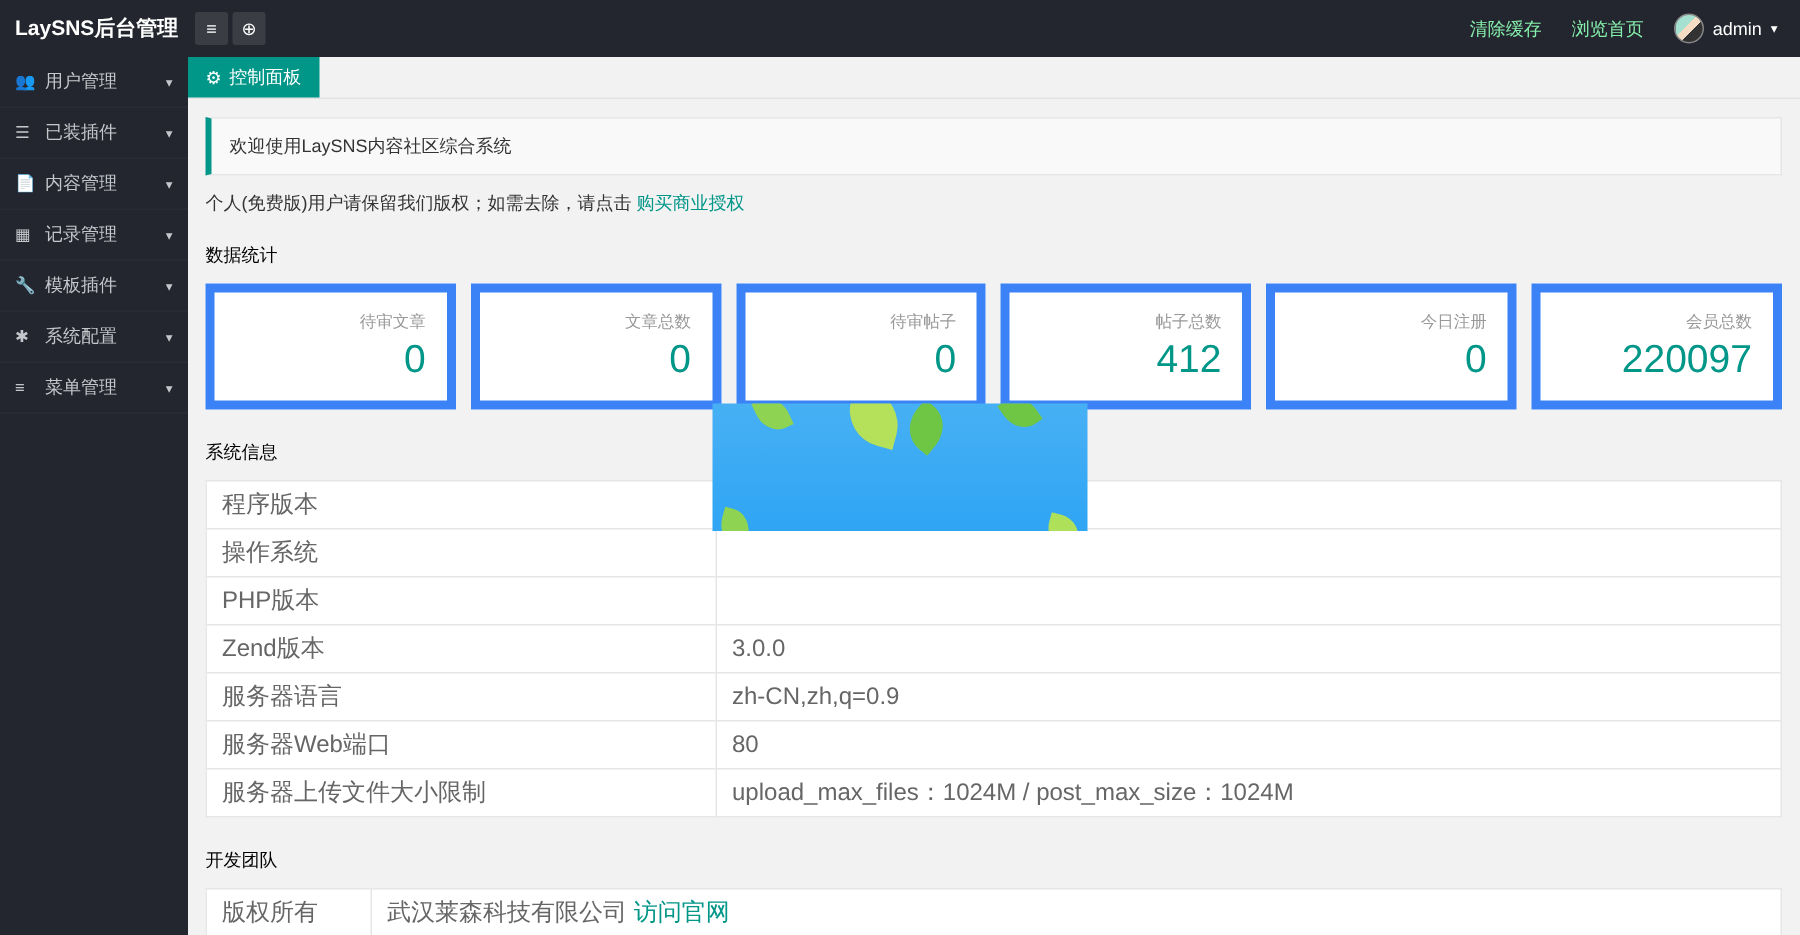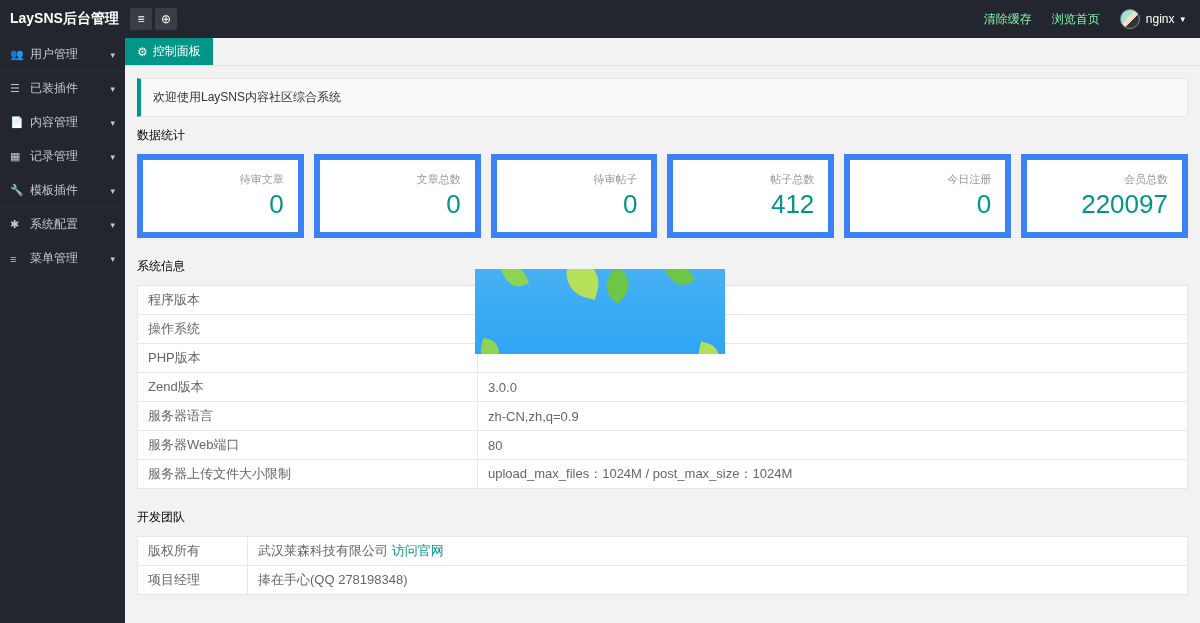--- a/index.html
+++ b/index.html
@@ -29,21 +29,21 @@
     .note-link { color: #009688; cursor: pointer; }
     
     .section-title { font-size: 12px; color: #000000; margin-bottom: 10px; }
     
     .stat-row { display: flex; gap: 10px; margin-bottom: 20px; }
     .stat-card { flex: 1; border: 6px solid #3b82f6; background: #fff; padding: 12px 14px; text-align: right; }
     .stat-label { font-size: 11px; color: #999; margin-bottom: 2px; }
     .stat-value { font-size: 26px; color: #009688; font-weight: 300; }
     
     .table { width: 100%; border-collapse: collapse; background: #fff; margin-bottom: 20px; position: relative; }
-    .table td { border: 1px solid #e6e6e6; padding: 5px 10px; font-size: 13px; color: #666; }
+    .table td { border: 1px solid #e6e6e6; padding: 5px 10px; font-size: 16px; color: #666; }
     .table td:first-child { width: 340px; }
     
     .overlay-img { position: absolute; left: 475px; top: 269px; width: 250px; height: 85px; background: linear-gradient(to bottom,#47b0f4 0%,#2fa5f4 100%); overflow: hidden; z-index: 50; }
     .leaf { position: absolute; width: 20px; height: 24px; background: #6cbb4e; border-radius: 0 70% 0 70%; transform: rotate(15deg); }
     .leaf.l1 { top: -5px; left: 30px; transform: rotate(-25deg); background:#8fd353; }
     .leaf.l2 { top: -8px; left: 90px; background:#b5e05a; width:35px; height:35px; }
     .leaf.l3 { top: 2px; left: 130px; width:25px; height:28px; background:#6fc644; transform: rotate(40deg);}
     .leaf.l4 { top: -6px; left: 195px; background:#6fc644; transform: rotate(-35deg);}
     .leaf.l5 { bottom: -10px; left: 5px; background:#8fd353;}
     .leaf.l6 { bottom: -12px; right: 5px; background:#aee05a; width:22px; height:22px;}
@@ -56,21 +56,21 @@
   <div class="logo">LaySNS后台管理</div>
   <div class="header-left">
     <div class="header-btn">≡</div>
     <div class="header-btn">⊕</div>
   </div>
   <div class="header-right">
     <span class="header-link">清除缓存</span>
     <span class="header-link">浏览首页</span>
     <div class="user-area">
       <div class="avatar"></div>
-      <span>nginx</span>
+      <span>admin</span>
       <span style="font-size:9px;">▾</span>
     </div>
   </div>
 </div>
 
 <div class="sidebar">
   <div class="nav-item">
     <span class="nav-icon">👥</span>
     <span>用户管理</span>
     <span class="nav-arrow">▾</span>
@@ -110,20 +110,24 @@
 <div class="main">
   <div class="tabs">
     <div class="tab">
       <span>⚙</span>
       <span>控制面板</span>
     </div>
   </div>
 
   <div class="content">
     <div class="welcome-box">欢迎使用LaySNS内容社区综合系统</div>
+    <div class="note-text">
+      <span>个人(免费版)用户请保留我们版权；如需去除，请点击 </span>
+      <span class="note-link">购买商业授权</span>
+    </div>
 
     <div class="section-title">数据统计</div>
     <div class="stat-row">
       <div class="stat-card">
         <div class="stat-label">待审文章</div>
         <div class="stat-value">0</div>
       </div>
       <div class="stat-card">
         <div class="stat-label">文章总数</div>
         <div class="stat-value">0</div>

